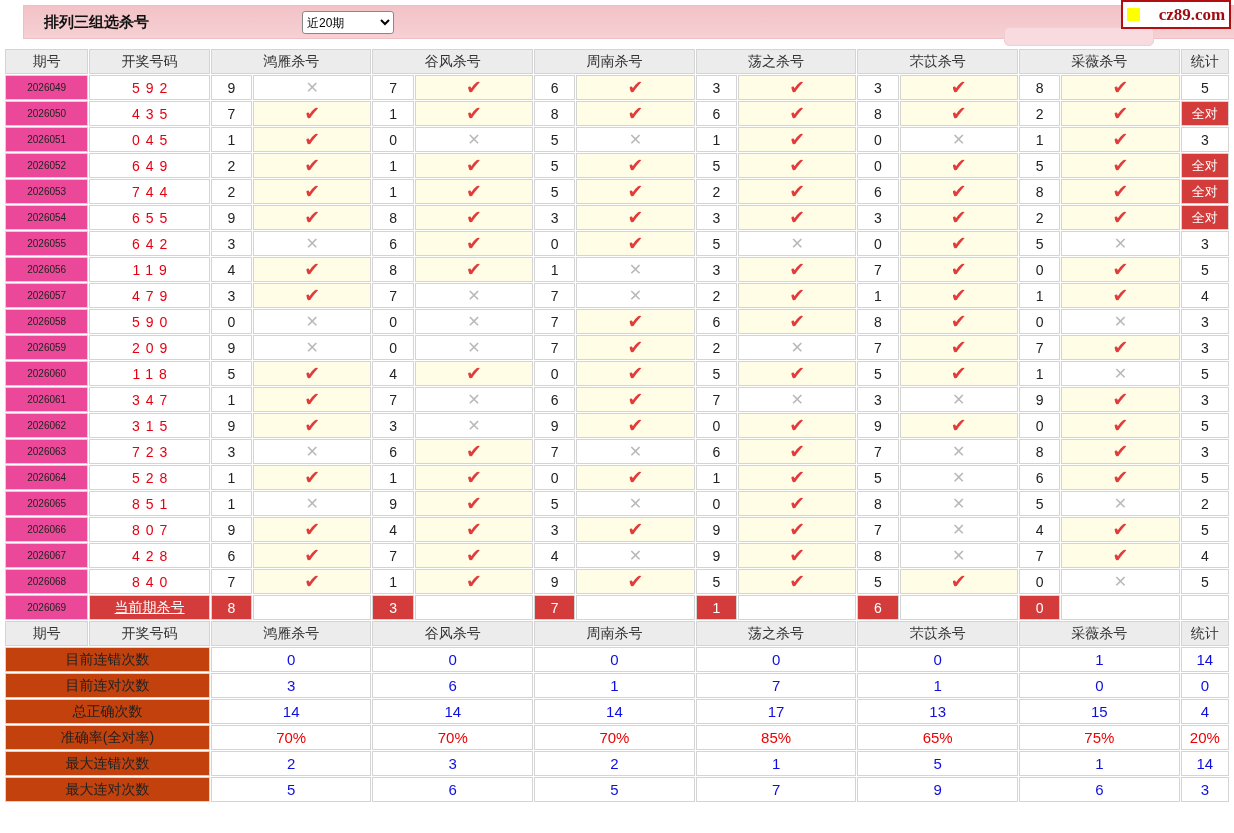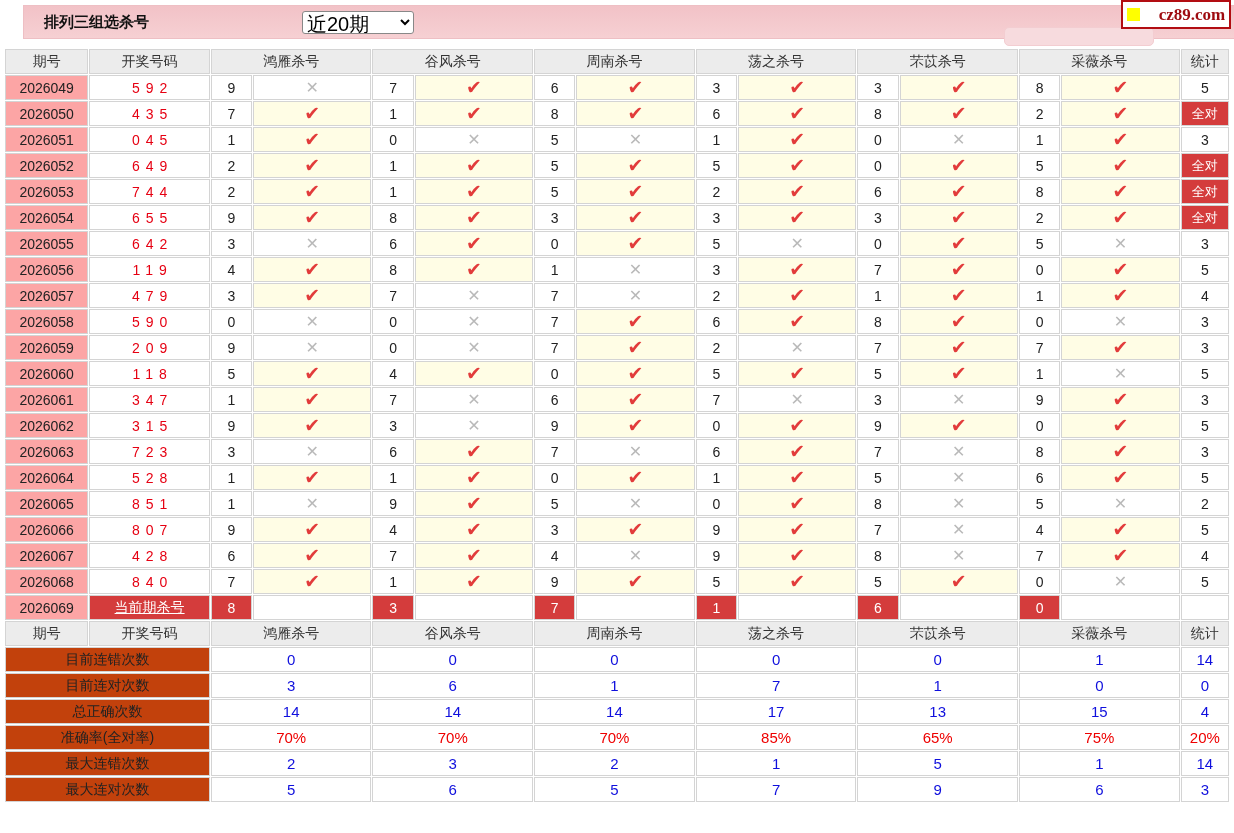--- a/index.html
+++ b/index.html
@@ -13,22 +13,22 @@
   .topbar {
     position:absolute; left:23px; top:5px; width:1224px; height:34px;
     background:linear-gradient(#f2c2c7,#f6d0d3);
     border:1px solid #eebfc4;
   }
   .topbar-title {
     position:absolute; left:20px; top:7px;
     font-weight:bold; font-size:15px; color:#111;
   }
   .range-select {
-    position:absolute; left:278px; top:5px; width:112px; height:23px;
-    font-size:20px; border:1px solid #888; background:#fff; border-radius:3px;
+    position:absolute; left:278px; top:5px; width:92px; height:23px;
+    font-size:12px; border:1px solid #888; background:#fff; border-radius:3px;
   }
   .logo-box {
     position:absolute; right:3px; top:0px; width:110px; height:29px;
     background:#fff; border:2px solid #b20d12;
     display:flex; align-items:center; justify-content:center; gap:19px;
   }
   .logo-square { width:13px; height:13px; background:#ffff00; display:inline-block; }
   .logo-text {
     color:#9e0b10; font-family:"Liberation Serif","DejaVu Serif",serif;
     font-size:17px; font-weight:bold;
@@ -41,21 +41,21 @@
   table.kill {
     position:absolute; left:4px; top:48px; width:1226px;
     border-collapse:separate; border-spacing:1px;
     background:#fff; table-layout:fixed;
   }
   table.kill th, table.kill td {
     border:1px solid #d4d4d4; height:25px; text-align:center;
     padding:0; overflow:hidden; white-space:nowrap; font-weight:normal;
   }
   th.hdr { background:#ececec; color:#333; font-size:14px; }
-  td.period { background:#fca5a5; color:#222; font-size:14px; }
+  td.period { background:#ec4899; color:#222; font-size:10px; }
   td.draw   { color:#e60012; letter-spacing:6px; text-indent:6px; font-size:14px; }
   td.num    { color:#222; font-size:14px; }
   td.mark-hit  { background:#fffde5; color:#e23b3b; font-size:19px; }
   td.mark-miss { background:#fff; color:#b9b9b9; font-size:16px; }
   td.stat   { color:#222; font-size:14px; }
   td.stat-allhit { background:#d43c3c; color:#fff; font-weight:bold; font-size:13px;margin-top:40px; }
   td.cur-label { background:#d43c3c; color:#fff; font-weight:bold; font-size:14px;text-decoration:underline; }
   td.cur-num   { background:#d43c3c; color:#fff; font-weight:bold; font-size:14px; }
   td.sum-label { background:#c2410c; color:#222; font-size:14px; }
   td.sum-blue  { color:#0f0fdd; font-weight:bold; font-size:15px; }

